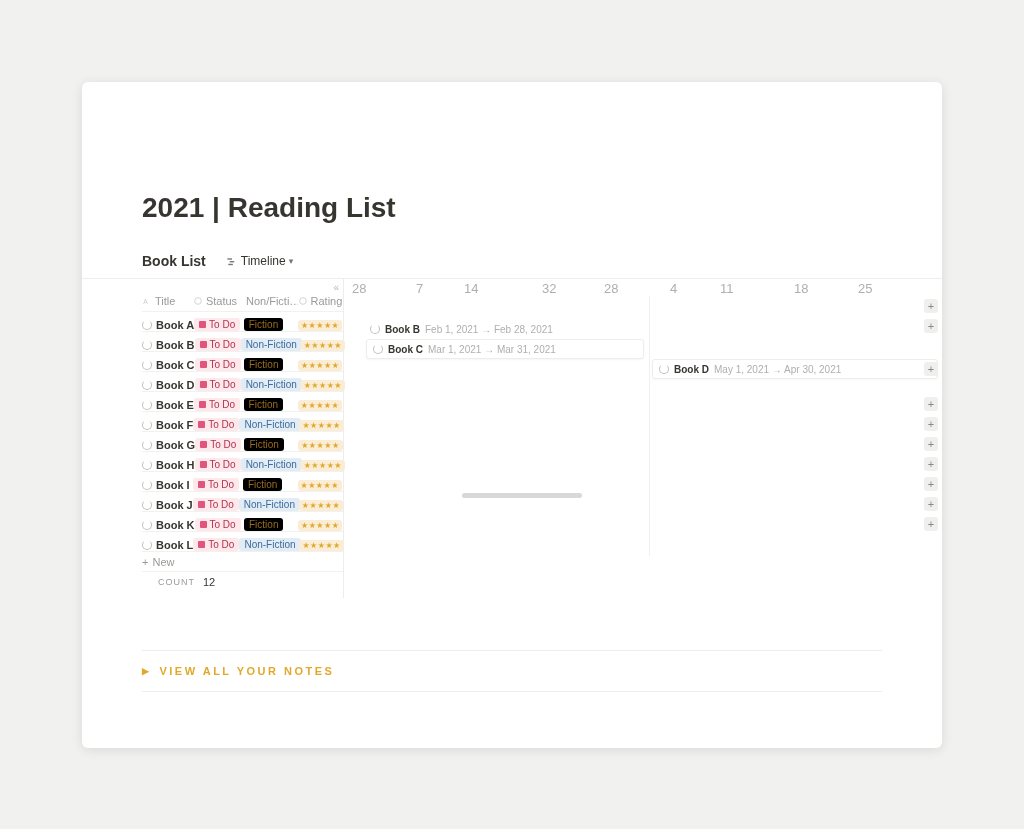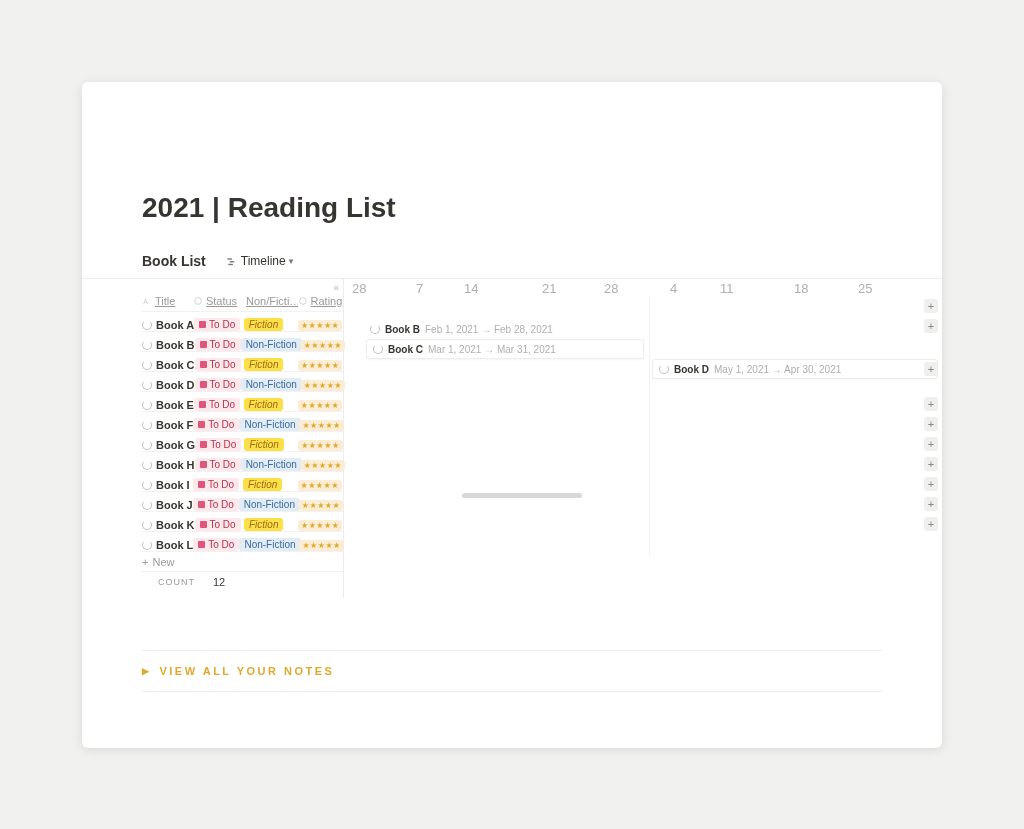--- a/index.html
+++ b/index.html
@@ -77,21 +77,21 @@
     cursor: pointer;
   }
   .col-headers {
     display: flex;
     height: 32px;
     align-items: flex-end;
     padding-bottom: 4px;
     color: #9b9a97;
     font-size: 11px;
   }
-  .col-headers > div { display: flex; align-items: center; gap: 3px; text-decoration: underline; }
+  .col-headers > div { display: flex; align-items: center; gap: 3px; }
   .col-title   { width: 56px; }
   .col-status  { width: 55px; }
   .col-nonfi   { width: 60px; white-space: nowrap; overflow: hidden; text-overflow: ellipsis; }
   .col-rating  { width: 50px; }
   .mini-icon { width: 10px; height: 10px; opacity: .5; }
   .row {
     display: flex;
     align-items: flex-end;
     height: 20px;
     border-top: 1px solid #f1f1ef;
@@ -121,21 +121,21 @@
   }
   .tag-todo { background: #fde8ec; color: #b5304b; }
   .tag-todo::before {
     content: "";
     width: 7px; height: 7px;
     background: #e0557c;
     border-radius: 1px;
     margin-right: 3px;
     display: inline-block;
   }
-  .tag-fiction    { background: #fde047; color: #9a6b1c; font-style: italic; }
+  .tag-fiction    { background: #000000; color: #9a6b1c; }
   .tag-nonfiction { background: #e2ecf5; color: #3d6b9c; }
   .stars {
     background: #fbecd6;
     color: #e0a92b;
     font-size: 8px;
     letter-spacing: 0.5px;
     padding: 1px 3px;
     border-radius: 3px;
     display: inline-block;
   }
@@ -151,21 +151,21 @@
   }
   .count-row {
     height: 20px;
     border-top: 1px solid #f1f1ef;
     display: flex;
     align-items: center;
     color: #9b9a97;
     font-size: 9px;
     letter-spacing: 1px;
     padding-left: 16px;
-    gap: 18px;
+    gap: 8px;
   }
   .count-row .num { color: #37352f; font-size: 11px; letter-spacing: 0; font-weight: 500;}
   
   .timeline {
     flex: 1;
     position: relative;
     overflow: hidden;
   }
   .tl-header {
     height: 15px;
@@ -434,21 +434,21 @@
         <span>COUNT</span>
         <span class="num">12</span>
       </div>
     </div>
 
     <div class="timeline">
       <div class="tl-days">
         <span style="left:8px">28</span>
         <span style="left:72px">7</span>
         <span style="left:120px">14</span>
-        <span style="left:198px">21</span>
+        <span style="left:198px">32</span>
         <span style="left:260px">28</span>
         <span style="left:326px">4</span>
         <span style="left:376px">11</span>
         <span style="left:450px">18</span>
         <span style="left:514px">25</span>
       </div>
 
       <div class="tl-body">
         <div class="tl-vline" style="left:305px"></div>
 

